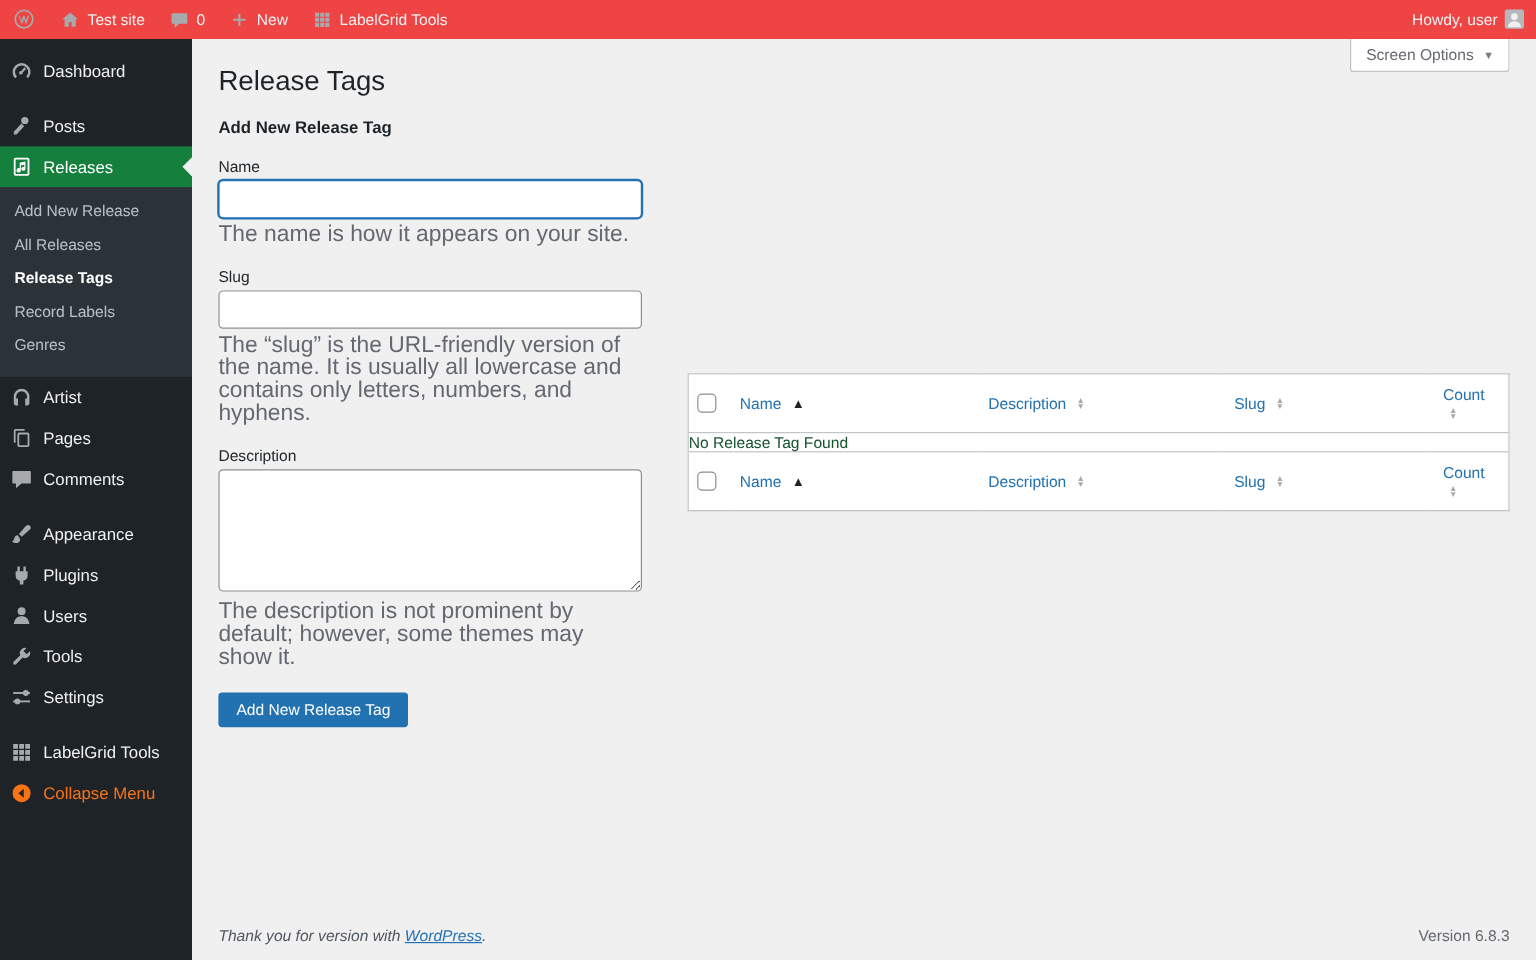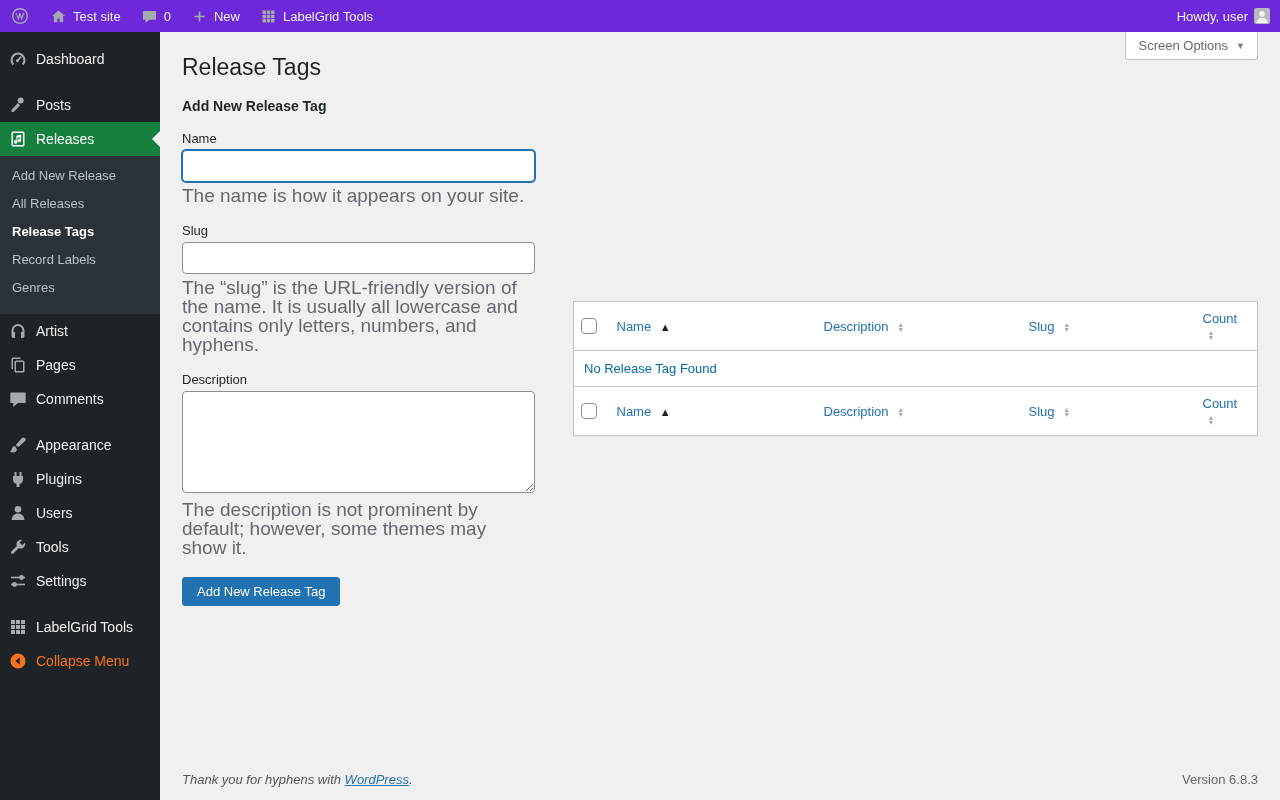--- a/index.html
+++ b/index.html
@@ -7,21 +7,21 @@
   body {
     font-family: "Liberation Sans", sans-serif;
     font-size: 13px;
     background: #f0f0f1;
     color: #1d2327;
   }
 
   
   .admin-bar {
     position: fixed; top: 0; left: 0; width: 100%; height: 32px;
-    background: #6d28d9; color: #f0f0f1;
+    background: #ef4444; color: #f0f0f1;
     display: flex; align-items: stretch; z-index: 50;
   }
   .ab-left { display: flex; }
   .ab-right { margin-left: auto; display: flex; }
   .ab-item {
     display: flex; align-items: center; gap: 6px;
     padding: 0 10px; cursor: pointer; white-space: nowrap;
   }
   .ab-icon { display: inline-flex; align-items: center; color: #a7aaad; }
   .ab-icon svg { width: 17px; height: 17px; }
@@ -102,21 +102,21 @@
   
   .wp-list-table {
     width: 100%; border-collapse: collapse; background: #fff;
     border: 1px solid #c3c4c7; box-shadow: 0 1px 1px rgba(0,0,0,.04);
   }
   .wp-list-table th, .wp-list-table td { text-align: left; font-size: 13px; }
   .wp-list-table thead th { border-bottom: 1px solid #c3c4c7; }
   .wp-list-table tfoot th { border-top: 1px solid #c3c4c7; }
   .wp-list-table th { padding: 9px 10px; font-weight: 400; }
   .wp-list-table th.sortable { color: #2271b1; cursor: pointer; }
-  .wp-list-table td { padding: 10px; color: #0369a1; }
+  .wp-list-table td { color: #14532d; }
   .check-column { width: 33px; padding: 8px 0 8px 7px !important; }
   .cb {
     appearance: none; -webkit-appearance: none;
     width: 16px; height: 16px; border: 1px solid #8c8f94; border-radius: 4px;
     background: #fff; cursor: pointer; display: inline-block; vertical-align: middle; margin: 0;
   }
   .sort-ind {
     display: inline-flex; flex-direction: column; align-items: center;
     margin-left: 5px; vertical-align: middle;
   }
@@ -433,18 +433,18 @@
               </th>
             </tr>
           </tfoot>
         </table>
       </div>
     </div>
   </div>
 
   <div class="footer">
     <div class="footer-thanks">
-      <span>Thank you for hyphens with</span>
+      <span>Thank you for version with</span>
       <a>WordPress</a><span>.</span>
     </div>
     <div class="footer-version">Version 6.8.3</div>
   </div>
 </div>
 
 </body></html>

